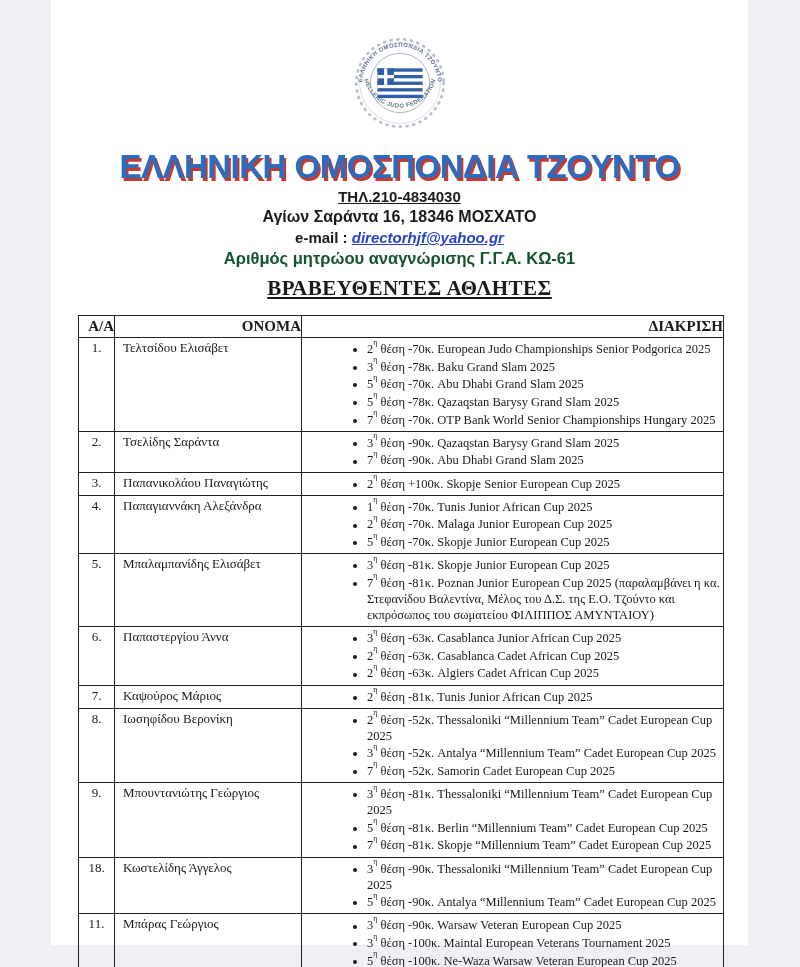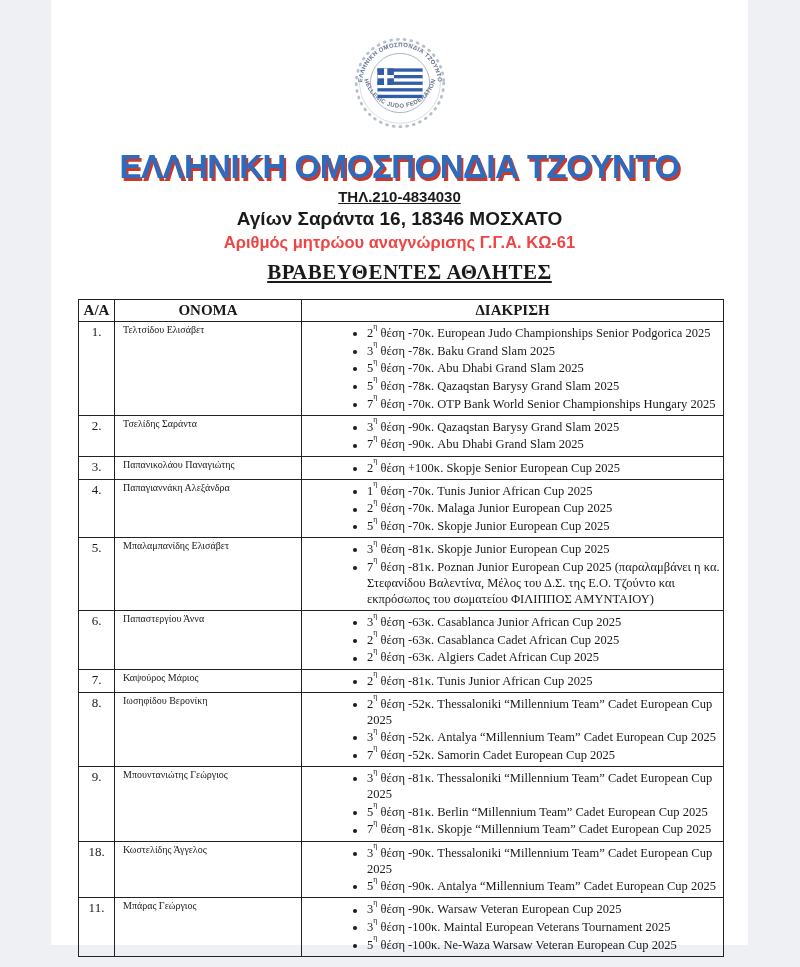--- a/index.html
+++ b/index.html
@@ -28,56 +28,56 @@
     text-shadow:2px 2.5px 0 #c63a30;
   }
   .phone {
     margin-top:5px;
     font-family:"Liberation Sans", sans-serif;
     font-weight:bold; font-size:15px; text-decoration:underline;
   }
   .address {
     margin-top:3px;
     font-family:"Liberation Sans", sans-serif;
-    font-weight:bold; font-size:19px;
+    font-weight:bold; font-size:16px;
   }
   .email-line {
     margin-top:3px;
     font-family:"Liberation Sans", sans-serif;
     font-weight:bold; font-size:15px;
   }
   .email-line a {
     color:#2a41c8; font-style:italic; text-decoration:underline;
   }
   .registry {
     margin-top:3px;
     font-family:"Liberation Sans", sans-serif;
-    font-weight:bold; font-size:16.5px; color:#ef4444;
+    font-weight:bold; font-size:16.5px; color:#14532d;
   }
   .doc-title {
     margin-top:8px;
     font-weight:bold; font-size:21px; letter-spacing:.5px;
     text-decoration:underline;
     padding-left:20px;
   }
   
   table.awards {
     border-collapse:collapse; table-layout:fixed;
     margin:14px 0 0 27px; width:645px;
     text-align:left;
   }
   .awards col.c-num  { width:36px; }
   .awards col.c-name { width:187px; }
   .awards col.c-achv { width:422px; }
   .awards th, .awards td { border:1px solid #222; }
   .awards th {
-    font-size:15px; font-weight:bold; text-align:center; padding:2px 0;
+    font-size:15px; font-weight:bold; text-align:right; padding:2px 0;
   }
   td.num  { text-align:center; vertical-align:top; font-size:13px; padding:2px 0 2px 0; }
-  td.name { vertical-align:top; font-size:10px; padding:2px 4px 2px 8px; }
+  td.name { vertical-align:top; font-size:13px; padding:2px 4px 2px 8px; }
   td.achv { vertical-align:top; }
   td.achv ul { margin:2px 0; padding-left:64px; }
   td.achv li { font-size:12.5px; line-height:1.28; margin:1.5px 0; }
   td.achv sup { font-size:.62em; position:relative; top:-.45em; }
 </style>
 </head>
 <body>
 
 <div class="paper">
 
@@ -108,20 +108,24 @@
         <rect x="26" y="34.5" width="17.5" height="17.5" fill="#2f5ea7"></rect>
         <rect x="33" y="34.5" width="3.5" height="17.5" fill="#ffffff"></rect>
         <rect x="26" y="41.5" width="17.5" height="3.5" fill="#ffffff"></rect>
       </g>
     </svg>
   </div>
 
   <div class="fed-title">ΕΛΛΗΝΙΚΗ ΟΜΟΣΠΟΝΔΙΑ ΤΖΟΥΝΤΟ</div>
   <div class="phone">ΤΗΛ.210-4834030</div>
   <div class="address">Αγίων Σαράντα 16, 18346 ΜΟΣΧΑΤΟ</div>
+  <div class="email-line">
+    <span>e-mail :</span>
+    <a href="#">directorhjf@yahoo.gr</a>
+  </div>
   <div class="registry">Αριθμός μητρώου αναγνώρισης Γ.Γ.Α. ΚΩ-61</div>
   <div class="doc-title">ΒΡΑΒΕΥΘΕΝΤΕΣ ΑΘΛΗΤΕΣ</div>
 
   <table class="awards">
     <colgroup>
         <col class="c-num">
         <col class="c-name">
         <col class="c-achv">
       </colgroup>
     <thead>

